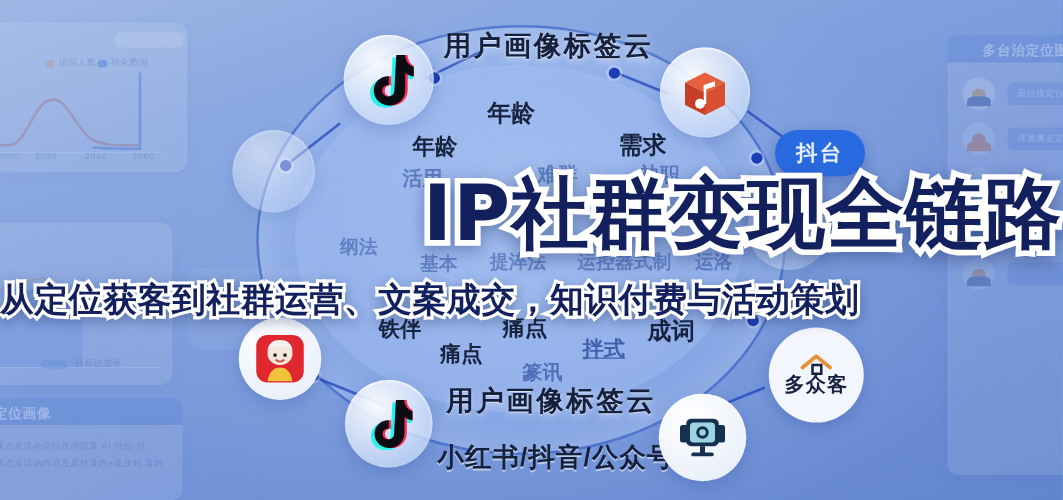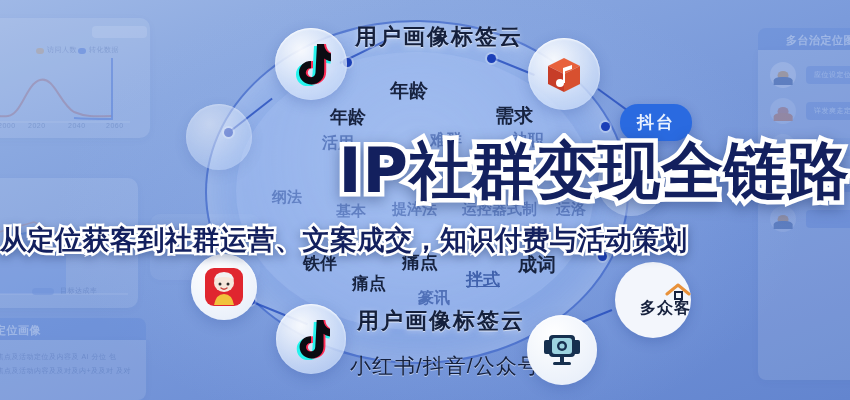--- a/index.html
+++ b/index.html
@@ -61,21 +61,21 @@
   .badge-circ span{font-weight:800;font-size:16px;color:#16213d;letter-spacing:1px;}
 
   
   .tag{position:absolute;white-space:nowrap;font-weight:700;
        font-family:"DejaVu Sans","Liberation Sans",sans-serif;}
 
   
   .ringtitle{position:absolute;white-space:nowrap;font-weight:800;font-size:22px;
      color:#15203c;letter-spacing:2px;
      text-shadow:0 1px 0 rgba(255,255,255,.55), 0 2px 6px rgba(255,255,255,.45);}
-  .ringsub{position:absolute;white-space:nowrap;font-weight:400;font-size:21px;
+  .ringsub{position:absolute;white-space:nowrap;font-weight:700;font-size:21px;
      color:#15203c;letter-spacing:1px;
      text-shadow:0 1px 0 rgba(255,255,255,.5);}
 
   
   .titlewrap{position:absolute;left:0;right:0;top:140px;text-align:right;}
   .title{display:inline-block;font-family:"DejaVu Sans","Liberation Sans",sans-serif;
      font-weight:900;font-size:62px;line-height:1;color:#13205e;letter-spacing:1px;
      -webkit-text-stroke:9px #ffffff;paint-order:stroke fill;
      filter:drop-shadow(0 4px 7px rgba(20,40,90,.40));}
   .subtitle{position:absolute;left:0;right:0;top:222px;text-align:left;}
@@ -259,21 +259,21 @@
       <rect x="12" y="31" width="18" height="3" rx="1.5" fill="#16304f"></rect>
     </svg>
   </div>
 
   <div class="node" style="left:186px;top:104px;width:66px;height:66px;opacity:.55;"></div>
   <div class="node" style="left:598px;top:150px;width:66px;height:66px;opacity:.5;"></div>
 
 
   <div class="badge-blue" style="left:620px;top:104px;">抖台</div>
 
-  <div class="badge-circ" style="left:615px;top:262px;width:76px;height:76px;align-items:flex-end;">
+  <div class="badge-circ" style="left:615px;top:262px;width:76px;height:76px;">
     <svg width="26" height="18" viewBox="0 0 26 18" style="margin-bottom:-2px;">
       <path d="M2 12 L13 3 L24 12" fill="none" stroke="#e8913a" stroke-width="3" stroke-linecap="round" stroke-linejoin="round"></path>
       <rect x="10" y="10" width="7" height="7" fill="none" stroke="#16213d" stroke-width="2"></rect>
     </svg>
     <span>多众客</span>
   </div>
 
   <div class="titlewrap">
     <div class="title">IP社群变现全链路</div>
   </div>

